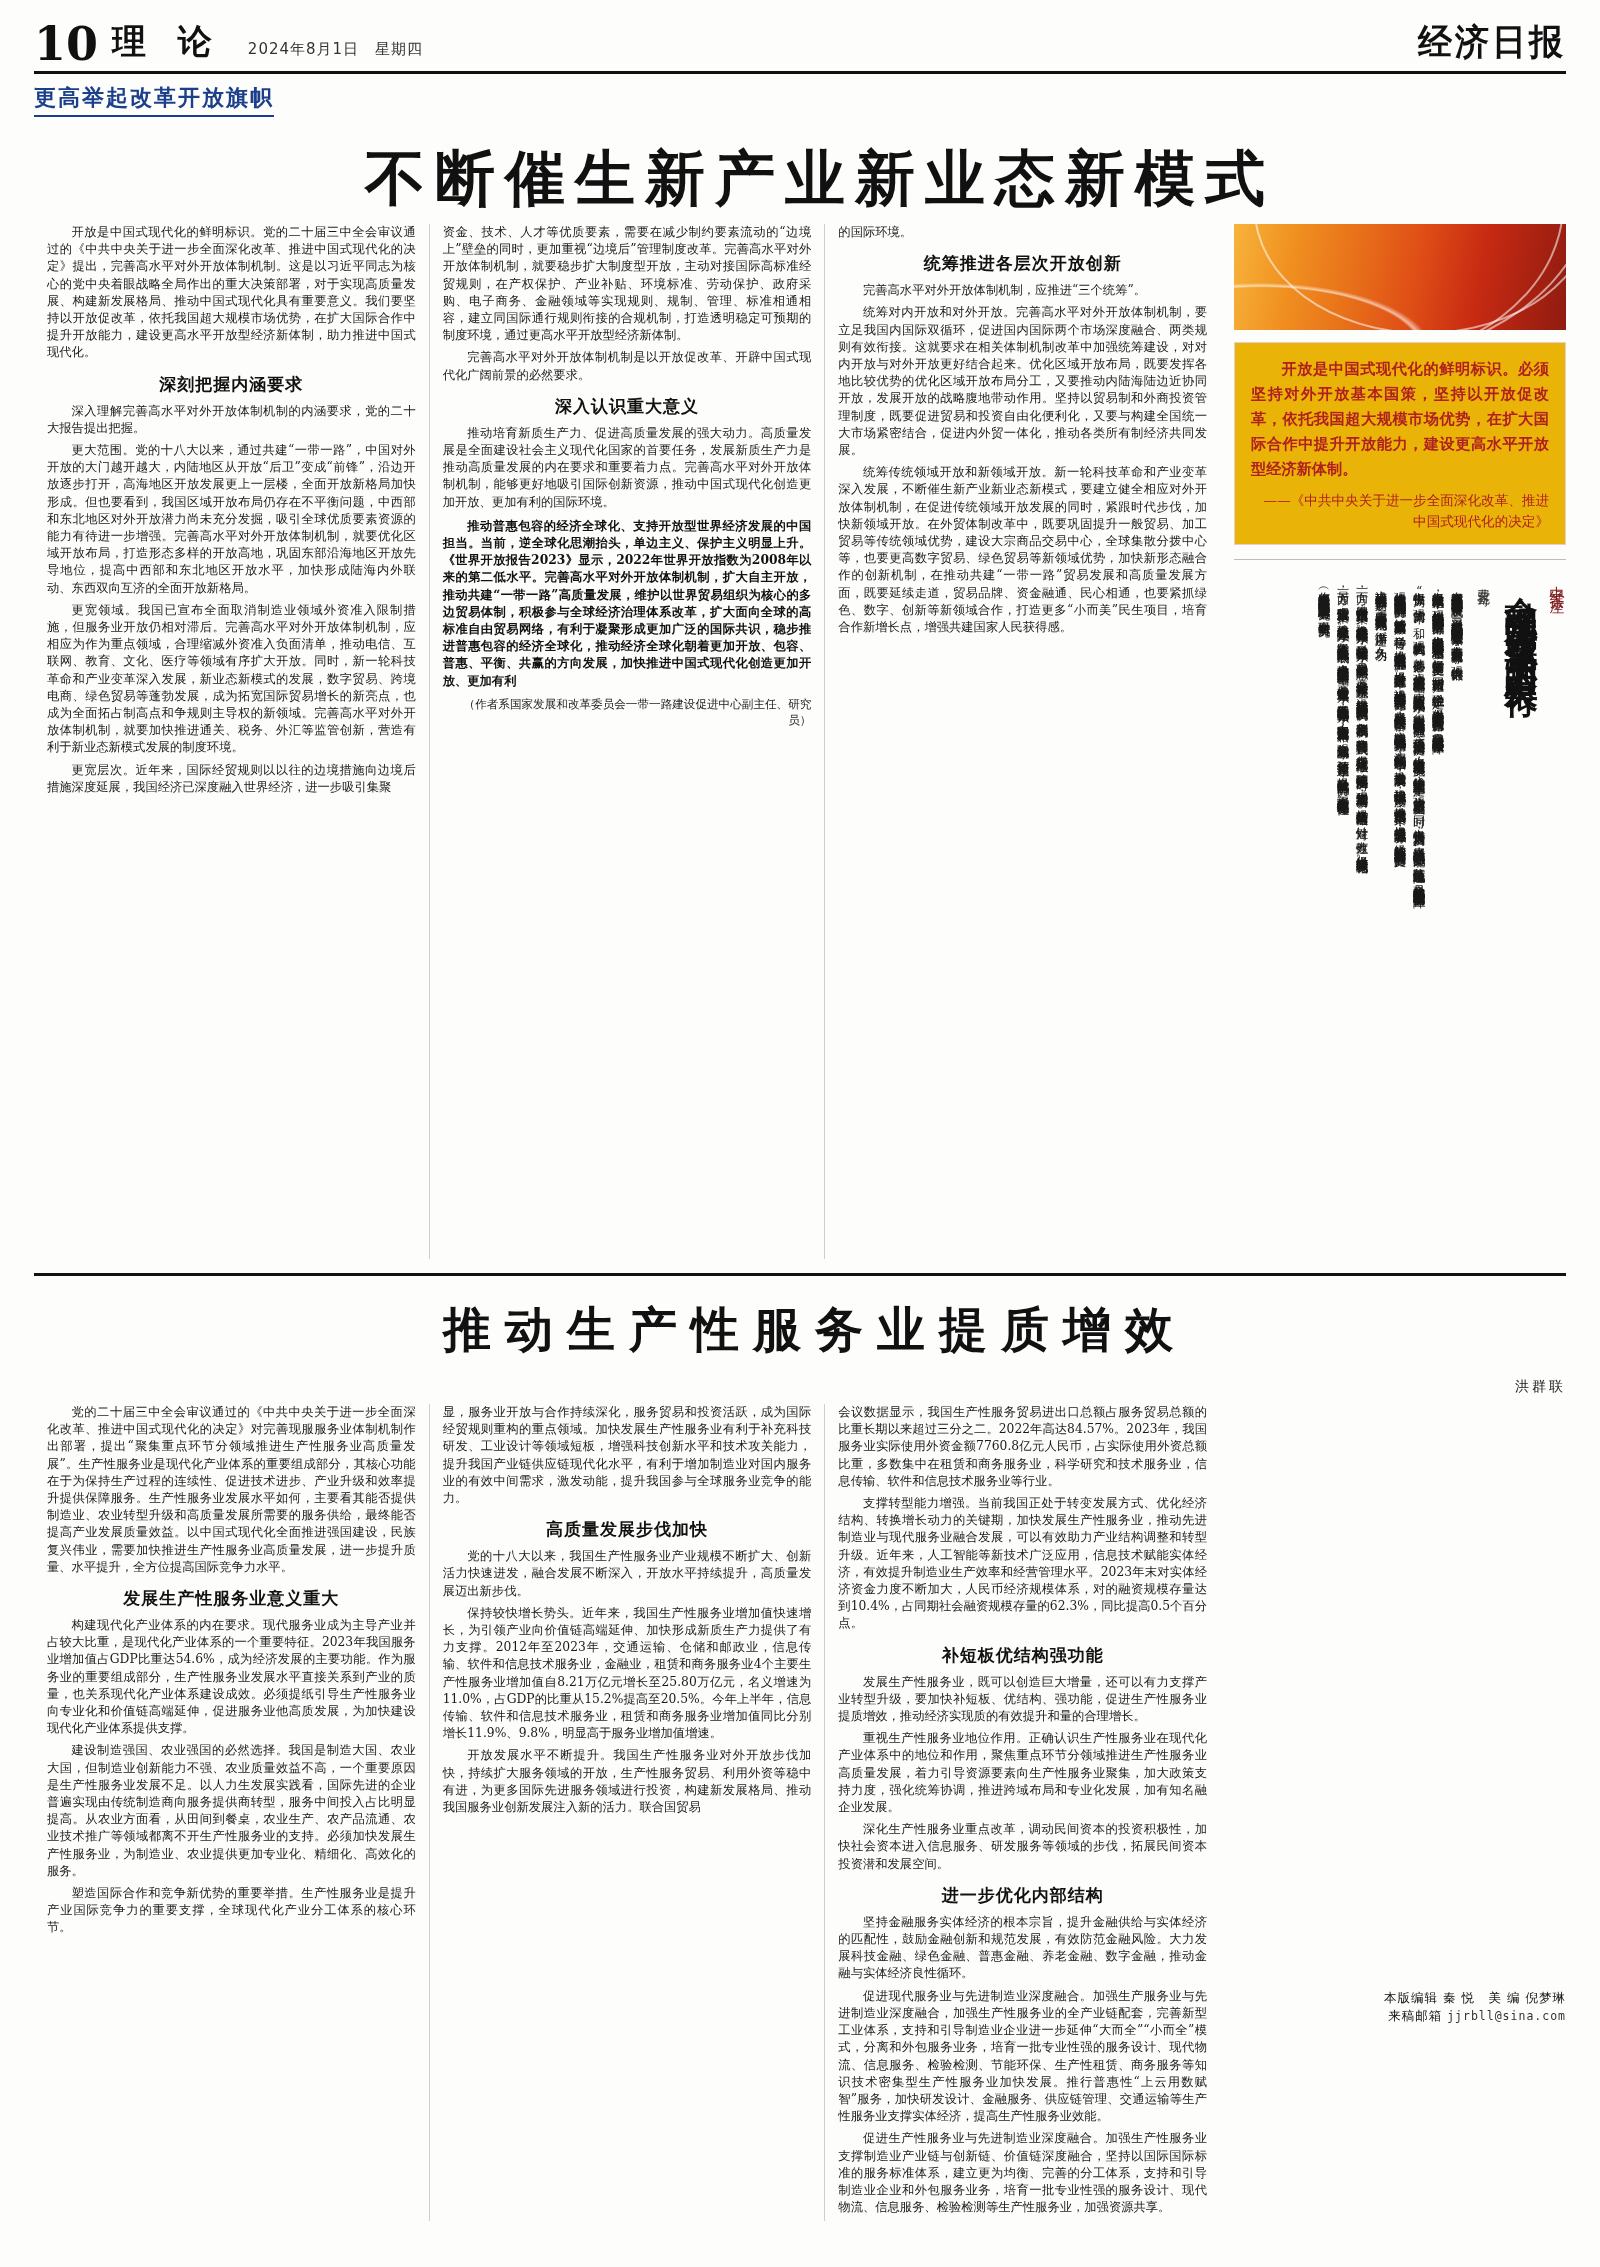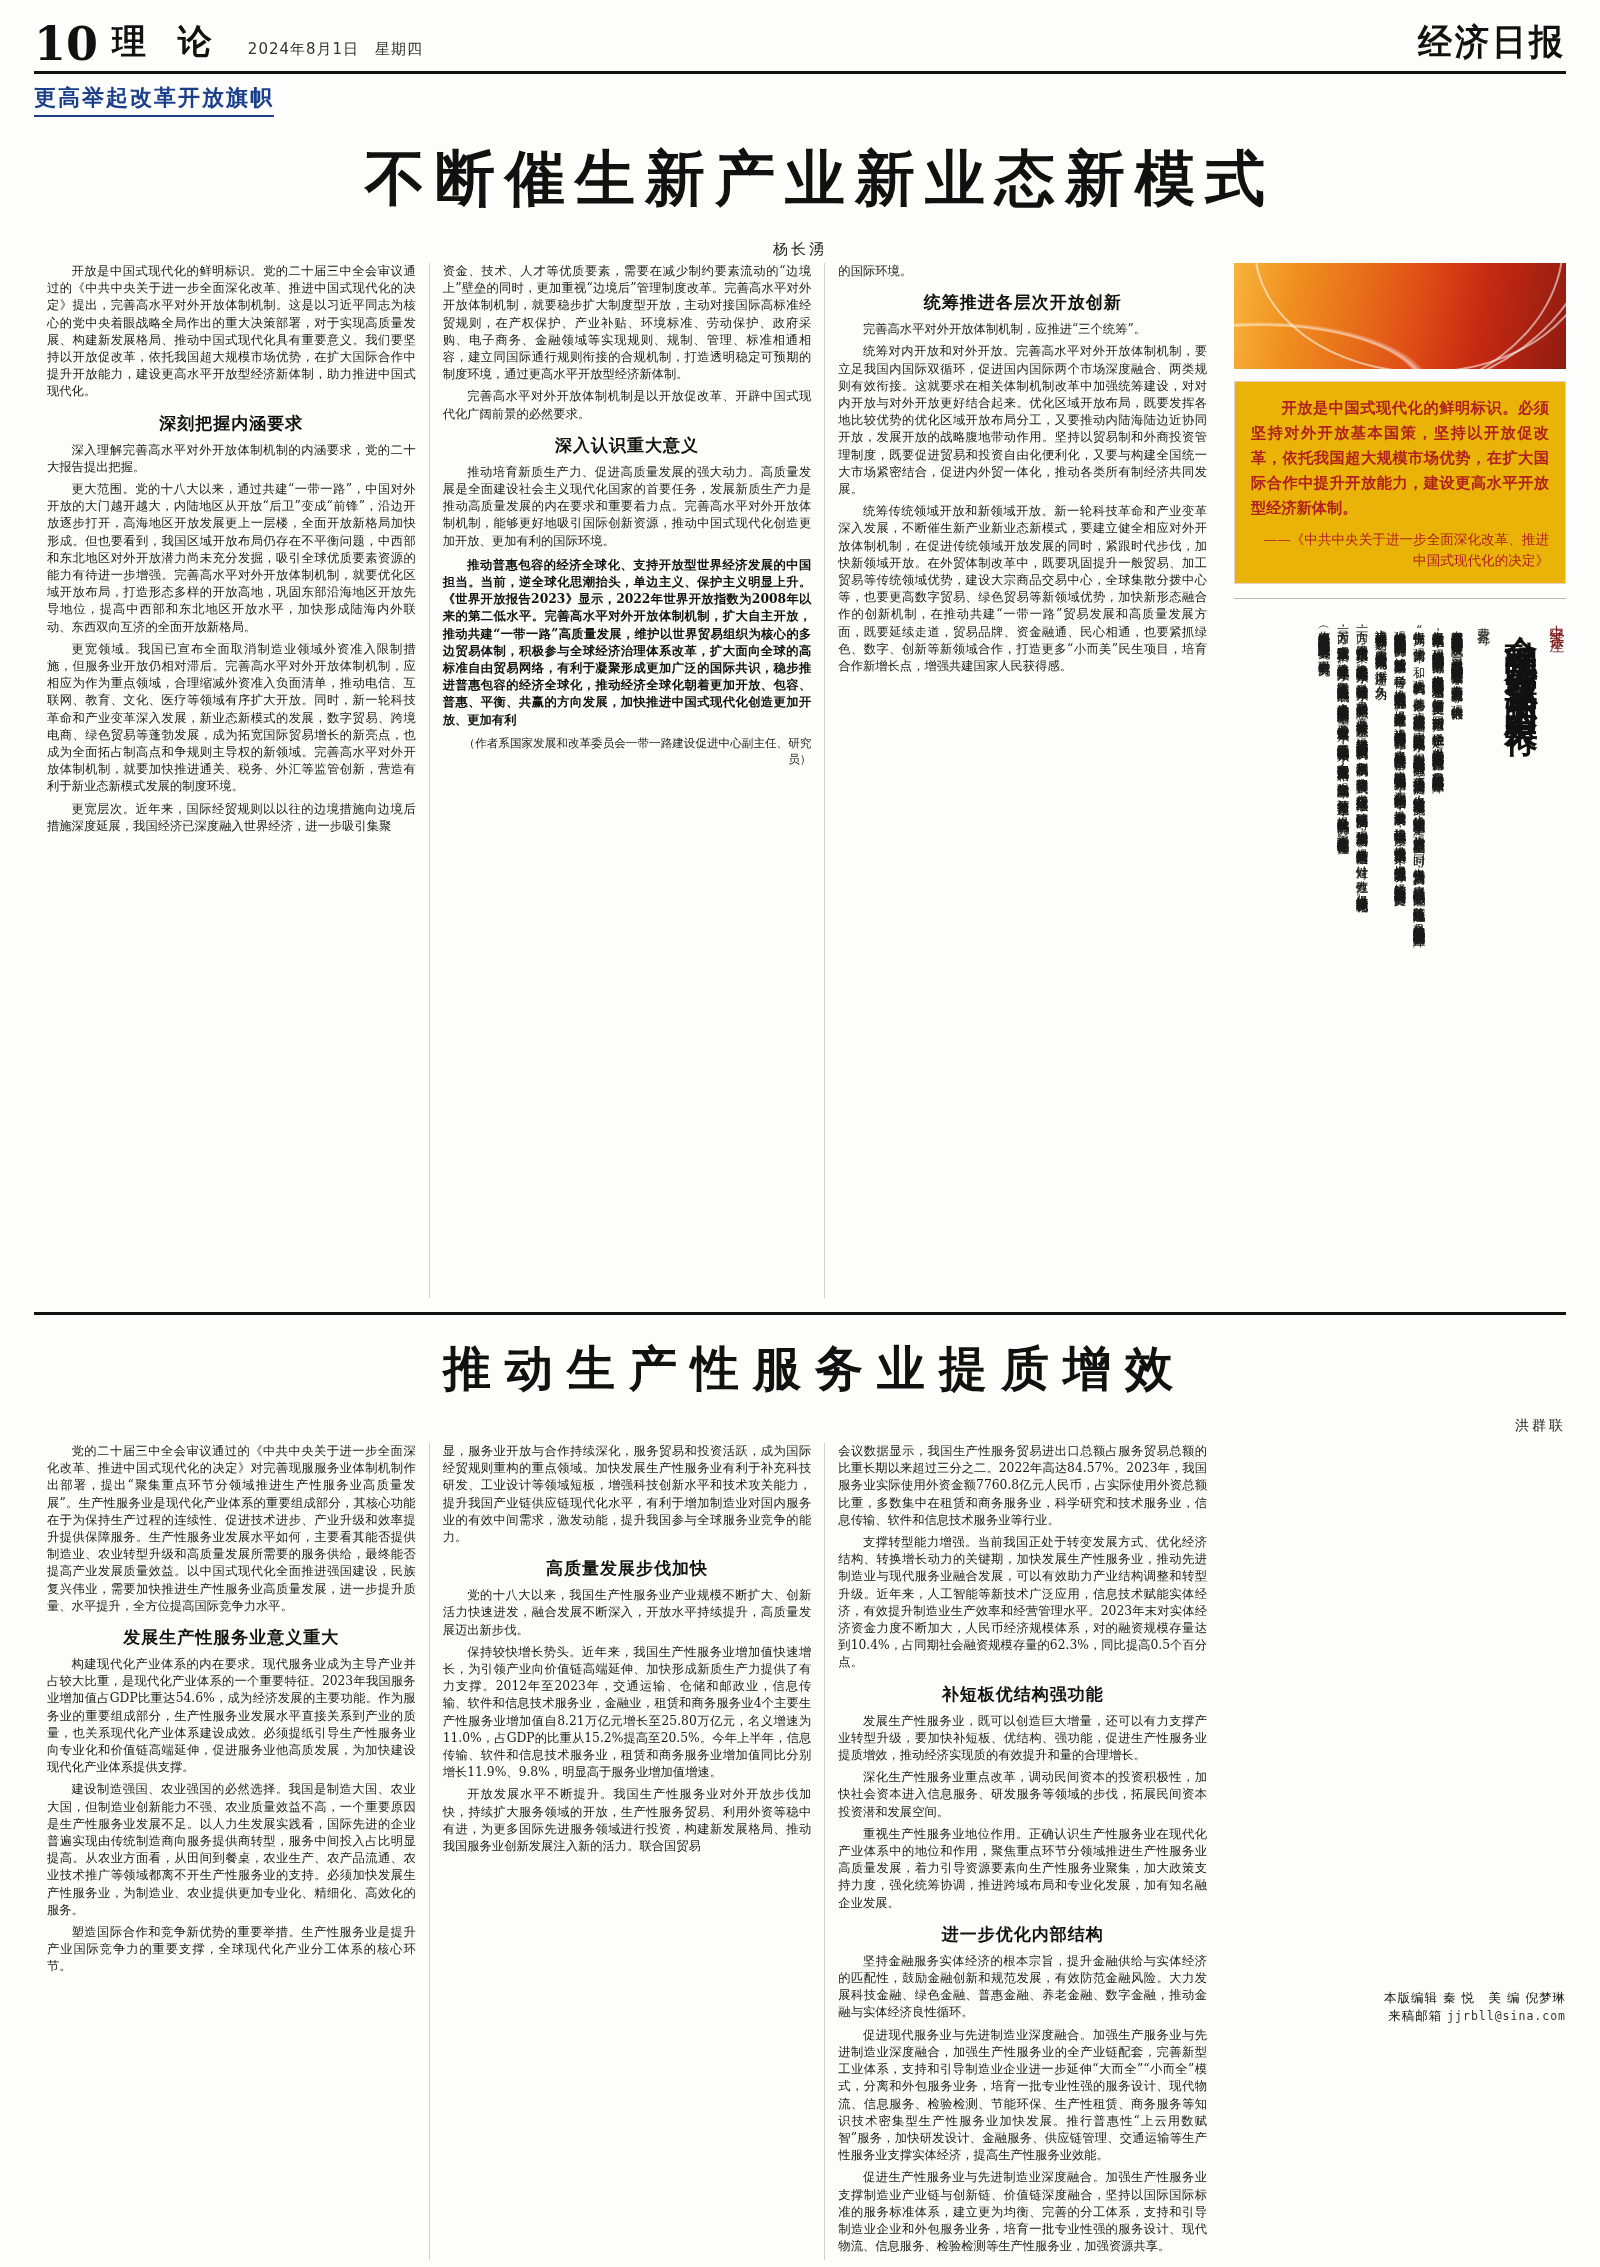--- a/index.html
+++ b/index.html
@@ -161,21 +161,20 @@
       <span class="lg">经济日报</span>
     </div>
   </div>
 
   <div class="kicker-row">
     <span class="kicker">更高举起改革开放旗帜</span>
   </div>
 
   <div class="headline-wrap">
     <h1 class="headline">不断催生新产业新业态新模式</h1>
-    <div class="byline">杨长湧</div>
   </div>
 
   <div class="top-region">
 
     <div class="article-cols">
 
       <div class="col">
         <p>开放是中国式现代化的鲜明标识。党的二十届三中全会审议通过的《中共中央关于进一步全面深化改革、推进中国式现代化的决定》提出，完善高水平对外开放体制机制。这是以习近平同志为核心的党中央着眼战略全局作出的重大决策部署，对于实现高质量发展、构建新发展格局、推动中国式现代化具有重要意义。我们要坚持以开放促改革，依托我国超大规模市场优势，在扩大国际合作中提升开放能力，建设更高水平开放型经济新体制，助力推进中国式现代化。</p>
         <h3>深刻把握内涵要求</h3>
         <p>深入理解完善高水平对外开放体制机制的内涵要求，党的二十大报告提出把握。</p>
@@ -260,22 +259,22 @@
         <p>党的十八大以来，我国生产性服务业产业规模不断扩大、创新活力快速进发，融合发展不断深入，开放水平持续提升，高质量发展迈出新步伐。</p>
         <p>保持较快增长势头。近年来，我国生产性服务业增加值快速增长，为引领产业向价值链高端延伸、加快形成新质生产力提供了有力支撑。2012年至2023年，交通运输、仓储和邮政业，信息传输、软件和信息技术服务业，金融业，租赁和商务服务业4个主要生产性服务业增加值自8.21万亿元增长至25.80万亿元，名义增速为11.0%，占GDP的比重从15.2%提高至20.5%。今年上半年，信息传输、软件和信息技术服务业，租赁和商务服务业增加值同比分别增长11.9%、9.8%，明显高于服务业增加值增速。</p>
         <p>开放发展水平不断提升。我国生产性服务业对外开放步伐加快，持续扩大服务领域的开放，生产性服务贸易、利用外资等稳中有进，为更多国际先进服务领域进行投资，构建新发展格局、推动我国服务业创新发展注入新的活力。联合国贸易</p>
       </div>
 
       <div class="col">
         <p class="noindent">会议数据显示，我国生产性服务贸易进出口总额占服务贸易总额的比重长期以来超过三分之二。2022年高达84.57%。2023年，我国服务业实际使用外资金额7760.8亿元人民币，占实际使用外资总额比重，多数集中在租赁和商务服务业，科学研究和技术服务业，信息传输、软件和信息技术服务业等行业。</p>
         <p>支撑转型能力增强。当前我国正处于转变发展方式、优化经济结构、转换增长动力的关键期，加快发展生产性服务业，推动先进制造业与现代服务业融合发展，可以有效助力产业结构调整和转型升级。近年来，人工智能等新技术广泛应用，信息技术赋能实体经济，有效提升制造业生产效率和经营管理水平。2023年末对实体经济资金力度不断加大，人民币经济规模体系，对的融资规模存量达到10.4%，占同期社会融资规模存量的62.3%，同比提高0.5个百分点。</p>
         <h3>补短板优结构强功能</h3>
         <p>发展生产性服务业，既可以创造巨大增量，还可以有力支撑产业转型升级，要加快补短板、优结构、强功能，促进生产性服务业提质增效，推动经济实现质的有效提升和量的合理增长。</p>
+        <p>重视生产性服务业地位作用。正确认识生产性服务业在现代化产业体系中的地位和作用，聚焦重点环节分领域推进生产性服务业高质量发展，着力引导资源要素向生产性服务业聚集，加大政策支持力度，强化统筹协调，推进跨域布局和专业化发展，加有知名融企业发展。</p>
         <p>深化生产性服务业重点改革，调动民间资本的投资积极性，加快社会资本进入信息服务、研发服务等领域的步伐，拓展民间资本投资潜和发展空间。</p>
-        <p>重视生产性服务业地位作用。正确认识生产性服务业在现代化产业体系中的地位和作用，聚焦重点环节分领域推进生产性服务业高质量发展，着力引导资源要素向生产性服务业聚集，加大政策支持力度，强化统筹协调，推进跨域布局和专业化发展，加有知名融企业发展。</p>
         <h3>进一步优化内部结构</h3>
         <p>坚持金融服务实体经济的根本宗旨，提升金融供给与实体经济的匹配性，鼓励金融创新和规范发展，有效防范金融风险。大力发展科技金融、绿色金融、普惠金融、养老金融、数字金融，推动金融与实体经济良性循环。</p>
         <p>促进现代服务业与先进制造业深度融合。加强生产服务业与先进制造业深度融合，加强生产性服务业的全产业链配套，完善新型工业体系，支持和引导制造业企业进一步延伸“大而全”“小而全”模式，分离和外包服务业务，培育一批专业性强的服务设计、现代物流、信息服务、检验检测、节能环保、生产性租赁、商务服务等知识技术密集型生产性服务业加快发展。推行普惠性“上云用数赋智”服务，加快研发设计、金融服务、供应链管理、交通运输等生产性服务业支撑实体经济，提高生产性服务业效能。</p>
         <p>促进生产性服务业与先进制造业深度融合。加强生产性服务业支撑制造业产业链与创新链、价值链深度融合，坚持以国际国际标准的服务标准体系，建立更为均衡、完善的分工体系，支持和引导制造业企业和外包服务业务，培育一批专业性强的服务设计、现代物流、信息服务、检验检测等生产性服务业，加强资源共享。</p>
 
       </div>
     </div>
 
     <div class="right-rail-2" style="border-left:none;"></div>
   </div>

